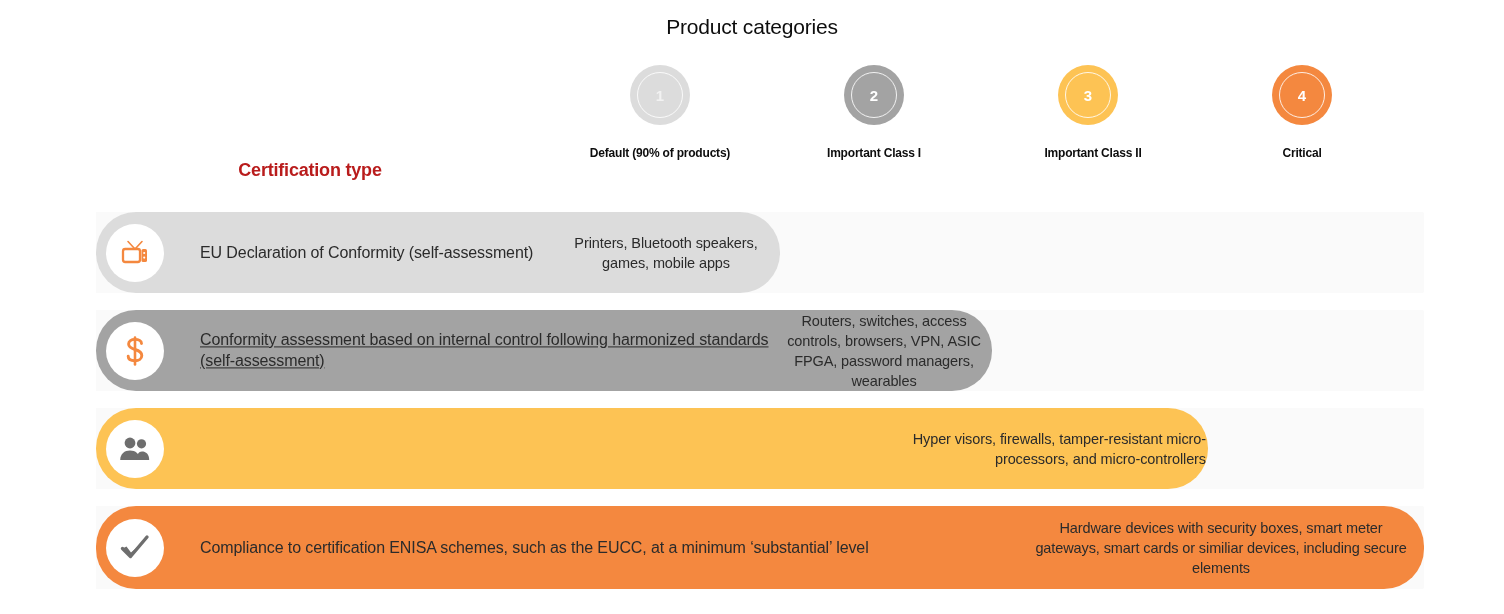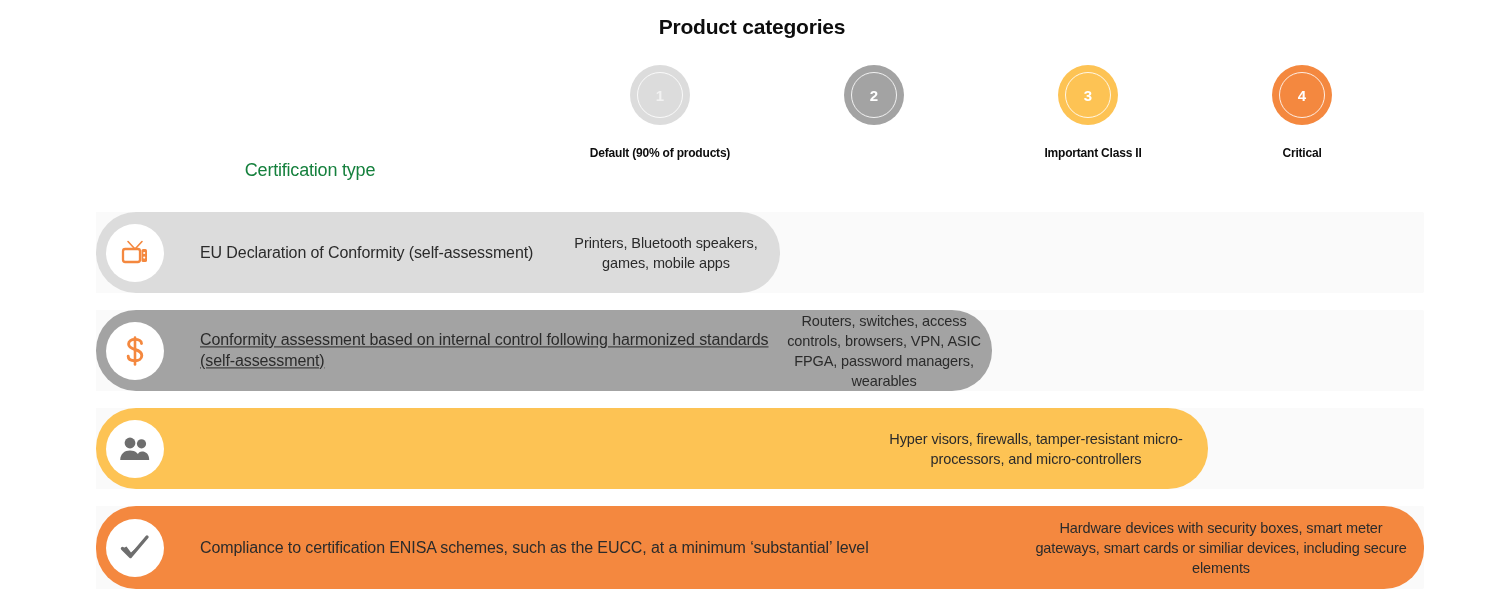--- a/index.html
+++ b/index.html
@@ -10,21 +10,21 @@
     color:#1a1a1a;
     overflow:hidden;
     position:relative;
   }
   .canvas{position:relative;width:1504px;height:614px;}
 
   
   .main-title{
     position:absolute;left:0;top:15px;width:1504px;
     text-align:center;
-    font-size:21px;font-weight:700;letter-spacing:-0.2px;
+    font-size:21px;font-weight:400;letter-spacing:-0.2px;
     color:#0d0d0d;
   }
 
   
   .badge{
     position:absolute;
     width:60px;height:60px;border-radius:50%;
     display:flex;align-items:center;justify-content:center;
     box-sizing:border-box;
   }
@@ -53,22 +53,22 @@
     letter-spacing:-0.2px;
   }
   .col-head.c1{left:556px;top:146px;width:208px;}
   .col-head.c2{left:770px;top:146px;width:208px;}
   .col-head.c3{left:984px;top:146px;width:218px;}
   .col-head.c4{left:1198px;top:146px;width:208px;}
 
   .cert-head{
     position:absolute;left:130px;top:160px;width:360px;
     text-align:center;
-    font-size:18px;font-weight:400;letter-spacing:-0.2px;
-    color:#15803d;
+    font-size:18px;font-weight:700;letter-spacing:-0.2px;
+    color:#b91c1c;
   }
 
   
   .row{position:absolute;left:96px;}
   .track{
     position:absolute;left:0;top:0;height:100%;
     background:#fafafa;
     border-radius:0 2px 2px 0;
   }
   .bar{
@@ -110,21 +110,21 @@
   #row3 .bar{width:1112px;background:#fdc354;}
   #row4 .bar{width:1328px;background:#f4883f;}
 
   #row1 .cert-label{left:104px;width:340px;}
   #row2 .cert-label{left:104px;width:600px;text-decoration:underline;}
   #row3 .cert-label{left:104px;width:520px;}
   #row4 .cert-label{left:104px;width:810px;}
 
   #row1 .cat-cell{left:466px;width:208px;}
   #row2 .cat-cell{left:680px;width:216px;}
-  #row3 .cat-cell{left:770px;width:340px;}
+  #row3 .cat-cell{left:770px;width:340px;text-align:right;}
   #row4 .cat-cell{left:930px;width:390px;}
 
   .ico svg{display:block;}
 </style>
 </head>
 <body>
 
 <div class="canvas">
 
   <div class="main-title">Product categories</div>
@@ -141,20 +141,21 @@
     <span class="ring"></span>
     <span class="num">3</span>
   </div>
   <div class="badge b4">
     <span class="ring"></span>
     <span class="num">4</span>
   </div>
 
   <div class="cert-head">Certification type</div>
   <div class="col-head c1">Default (90% of products)</div>
+  <div class="col-head c2">Important Class I</div>
   <div class="col-head c3">Important Class II</div>
   <div class="col-head c4">Critical</div>
 
   <div class="row" id="row1">
     <div class="track"></div>
     <div class="bar"></div>
     <div class="icon-circle">
       <span class="ico">
         <svg width="30" height="28" viewBox="0 0 30 28">
           <path d="M14.5 9.5 L8 2.5" stroke="#f4883f" stroke-width="1.6" fill="none" stroke-linecap="round"></path>

